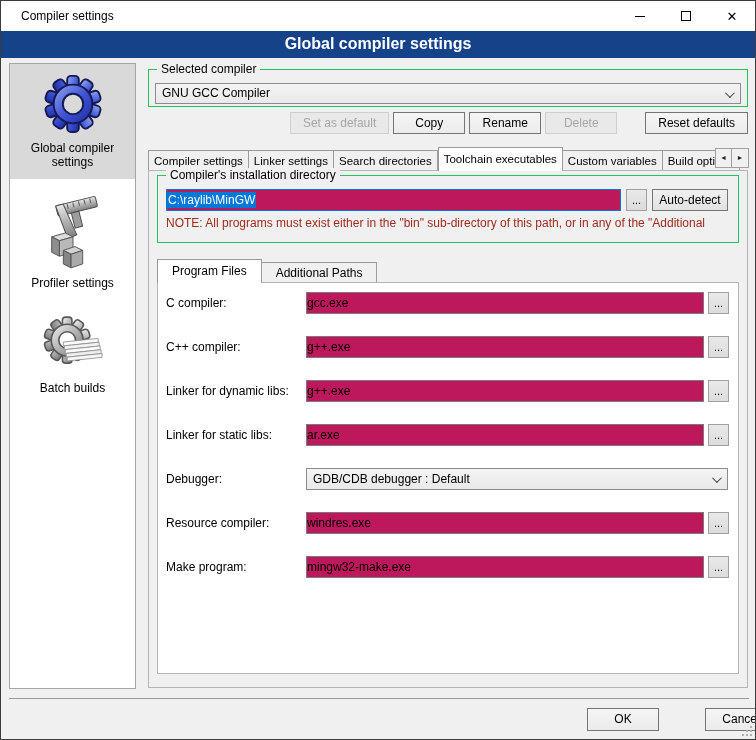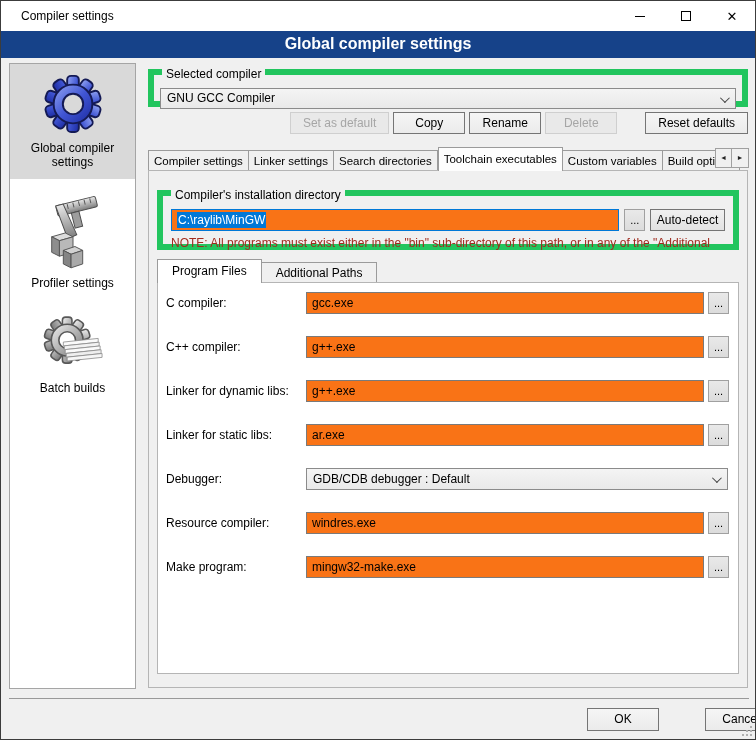--- a/index.html
+++ b/index.html
@@ -35,21 +35,21 @@
     position:absolute; left:8px; top:62px; width:127px; height:626px;
     background:#fff; border:1px solid #a5a5a5;
   }
   .side-item{ width:100%; text-align:center; padding:7px 4px 10px 4px; cursor:default; }
   .side-item.selected{ background:#d9d9d9; }
   .side-item .icon{ display:block; margin:0 auto; }
   .side-item .lbl{ font-size:12px; line-height:14px; color:#000; display:block; margin-top:6px; }
   .side-item + .side-item{ margin-top:6px; }
 
   
-  .groupbox{ position:absolute; border:6px solid #22c55e; }
+  .groupbox{ position:absolute; border:1px solid #22c55e; }
   .groupbox .legend{
     position:absolute; top:-8px; left:8px; background:#f0f0f0;
     padding:0 4px; font-size:12px; color:#000; white-space:nowrap;
   }
 
   .gb-compiler{ left:147px; top:68px; width:600px; height:38px; }
 
   
   .combo{
     position:relative; height:21px; border:1px solid #8b8b8b;
@@ -98,28 +98,28 @@
     font-size:7px; color:#222; text-align:center; line-height:18px; cursor:default;
   }
   .tab-arrow + .tab-arrow{ border-left:none; }
 
   
   .tabpanel{
     position:absolute; left:147px; top:169px; width:600px; height:518px;
     background:#f0f0f0; border:1px solid #b5b5b5; z-index:1;
   }
 
-  .gb-installdir{ left:8px; top:19px; width:582px; height:60px; }
+  .gb-installdir{ left:8px; top:4px; width:582px; height:68px; }
   .installdir-row{
     position:absolute; left:8px; top:13px; right:8px; height:22px;
     display:flex; gap:5px;
   }
   .textbox{
-    height:22px; background:#f97316; border:1px solid #7a7a7a;
-    font-size:12px; line-height:20px; padding-left:5px; overflow:hidden; white-space:nowrap;
+    height:22px; background:#be185d; border:1px solid #7a7a7a;
+    font-size:12px; line-height:20px; overflow:hidden; white-space:nowrap;
   }
   .path-input{ width:455px; border:1px solid #0078d7; }
   .path-input .sel{ background:#0078d7; color:#fff; padding:1px 1px; }
   .btn-small{ min-width:0; width:21px; padding:0; font-size:11px; line-height:18px;
     background:linear-gradient(#e9e9e9,#dcdcdc); border:1px solid #a0a0a0; height:22px; }
   .btn-autodetect{ min-width:0; width:76px; padding:0; height:22px;
     background:linear-gradient(#f0f0f0,#e2e2e2); border:1px solid #757575; }
   .note{
     position:absolute; left:8px; top:40px; right:2px;
     font-size:12px; color:#a02b1e; white-space:nowrap; overflow:hidden;

